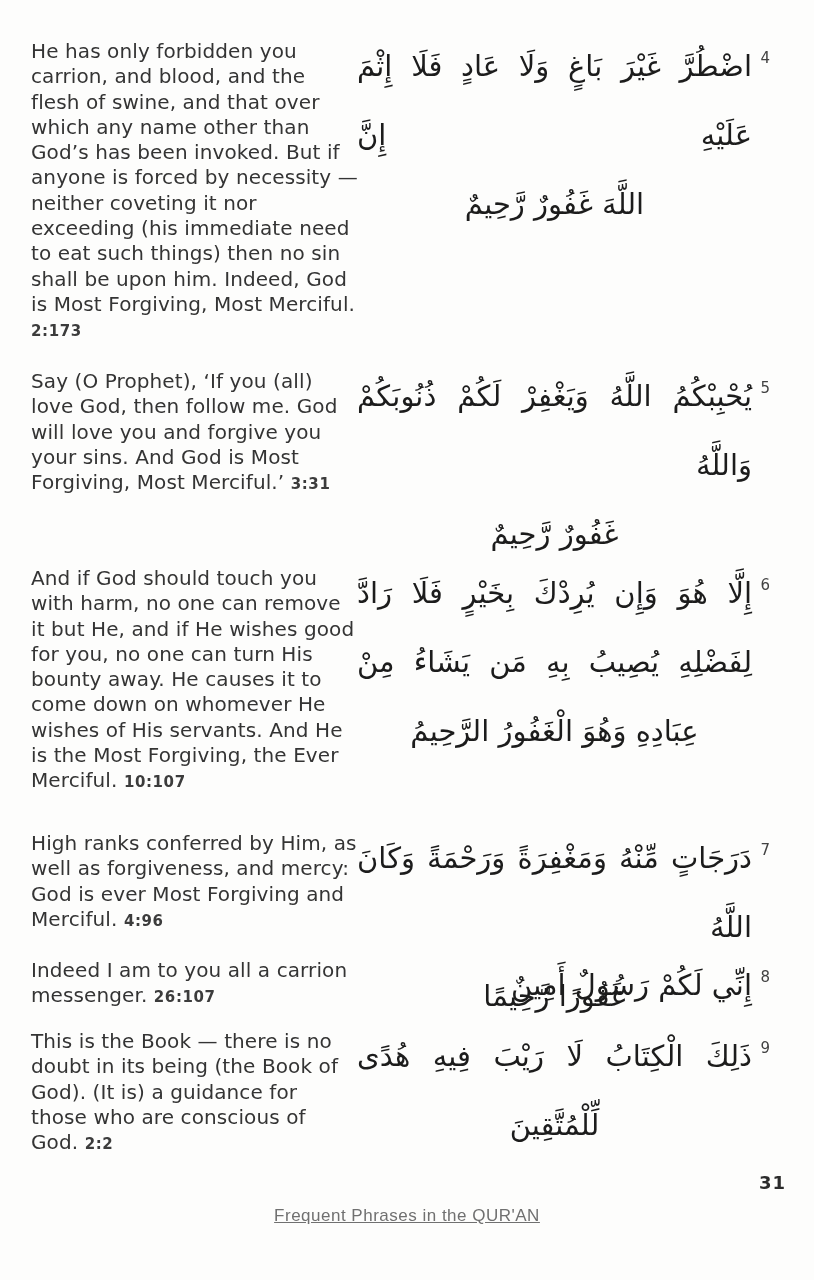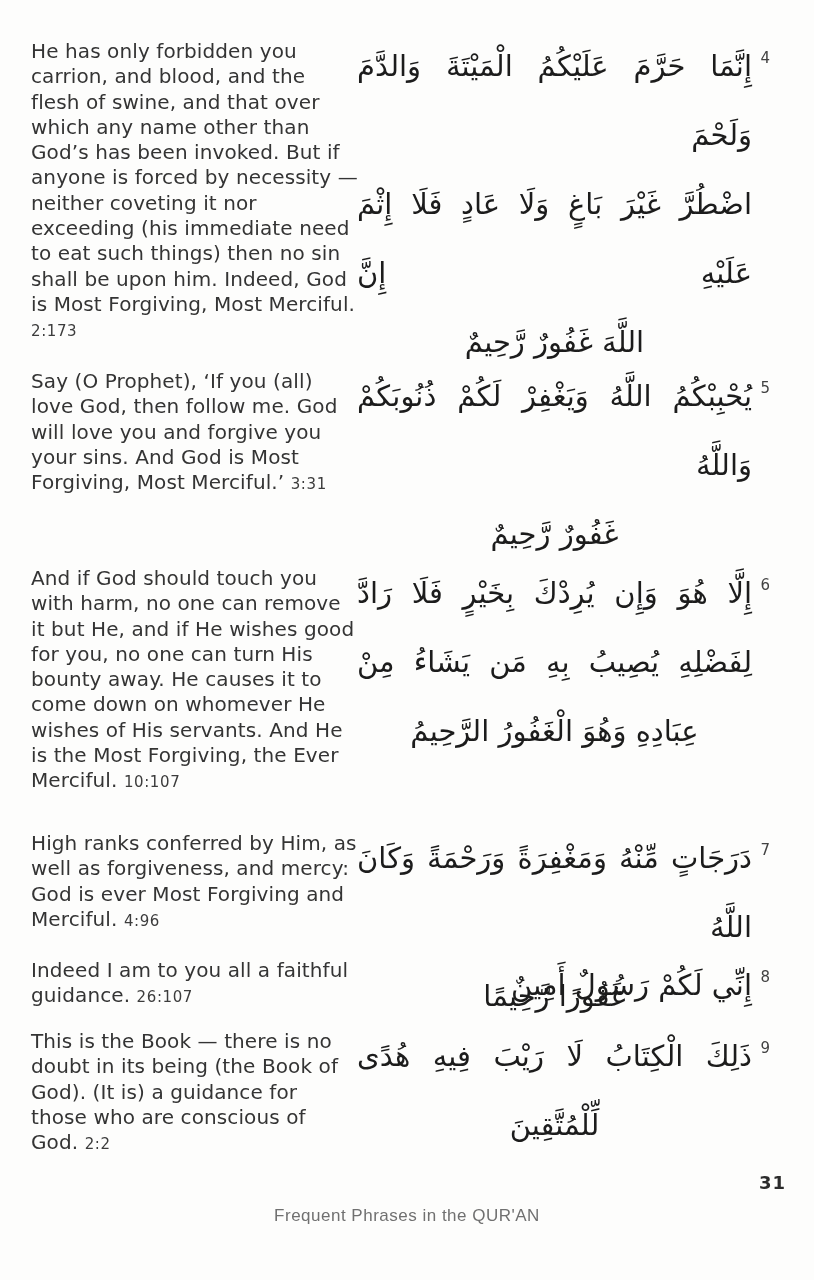--- a/index.html
+++ b/index.html
@@ -14,55 +14,54 @@
   .r2 { top:563px; }
   .r3 { top:828px; }
   .r4 { top:955px; }
   .r5 { top:1026px; }
 
   .eng {
     position:absolute; left:31px; top:3px; width:327px;
     font-size:20px; line-height:25.3px; color:#343434;
     letter-spacing:0.1px;
   }
-  .ref { font-size:15px; color:#3c3c3c; letter-spacing:0.6px; white-space:nowrap; }
+  .ref { font-size:15px; color:#3c3c3c; letter-spacing:0.6px; white-space:nowrap;font-weight:bold; }
 
   .ar {
     position:absolute; right:62px; top:-4px; width:395px;
     direction:rtl; unicode-bidi:embed;
     font-size:29px; color:#1c1c1c;
   }
   .ar-line { line-height:69px; text-align:justify; text-align-last:justify; }
   .ar-line.last { text-align-last:center; }
   .ar-line.single { text-align-last:right; }
 
   .vnum {
     position:absolute; right:44px; top:13px;
     font-size:15px; color:#424242;
   }
 
   .footer-title {
     position:absolute; left:0; right:0; top:1206px; text-align:center;
     font-family:"Liberation Sans", sans-serif;
-    font-size:17px; color:#707070; letter-spacing:0.5px;
+    font-size:17px; color:#707070; letter-spacing:0.5px;text-decoration:underline;
   }
   .page-num {
     position:absolute; right:28px; top:1172px;
     font-size:18px; font-weight:bold; color:#2b2b2b; letter-spacing:1px;
   }
 </style>
 </head>
 <body>
 
 <div class="page">
 
   <div class="row r0">
     <span class="vnum">4</span>
     <div class="ar">
-      <div class="ar-line">إِنَّمَا حَرَّمَ عَلَيْكُمُ الْمَيْتَةَ وَالدَّمَ وَلَحْمَ</div>
       <div class="ar-line">اضْطُرَّ غَيْرَ بَاغٍ وَلَا عَادٍ فَلَا إِثْمَ عَلَيْهِ إِنَّ</div>
       <div class="ar-line last">اللَّهَ غَفُورٌ رَّحِيمٌ</div>
     </div>
     <div class="eng">
       <span>He has only forbidden you carrion, and blood, and the flesh of swine, and that over which any name other than God’s has been invoked. But if anyone is forced by necessity — neither coveting it nor exceeding (his immediate need to eat such things) then no sin shall be upon him. Indeed, God is Most Forgiving, Most Merciful.</span>
       <span class="ref">2:173</span>
     </div>
   </div>
 
   <div class="row r1">
@@ -101,21 +100,21 @@
       <span class="ref">4:96</span>
     </div>
   </div>
 
   <div class="row r4">
     <span class="vnum">8</span>
     <div class="ar">
       <div class="ar-line single">إِنِّي لَكُمْ رَسُولٌ أَمِينٌ</div>
     </div>
     <div class="eng">
-      <span>Indeed I am to you all a faithful guidance.</span>
+      <span>Indeed I am to you all a carrion messenger.</span>
       <span class="ref">26:107</span>
     </div>
   </div>
 
   <div class="row r5">
     <span class="vnum">9</span>
     <div class="ar">
       <div class="ar-line">ذَلِكَ الْكِتَابُ لَا رَيْبَ فِيهِ هُدًى</div>
       <div class="ar-line last">لِّلْمُتَّقِينَ</div>
     </div>

